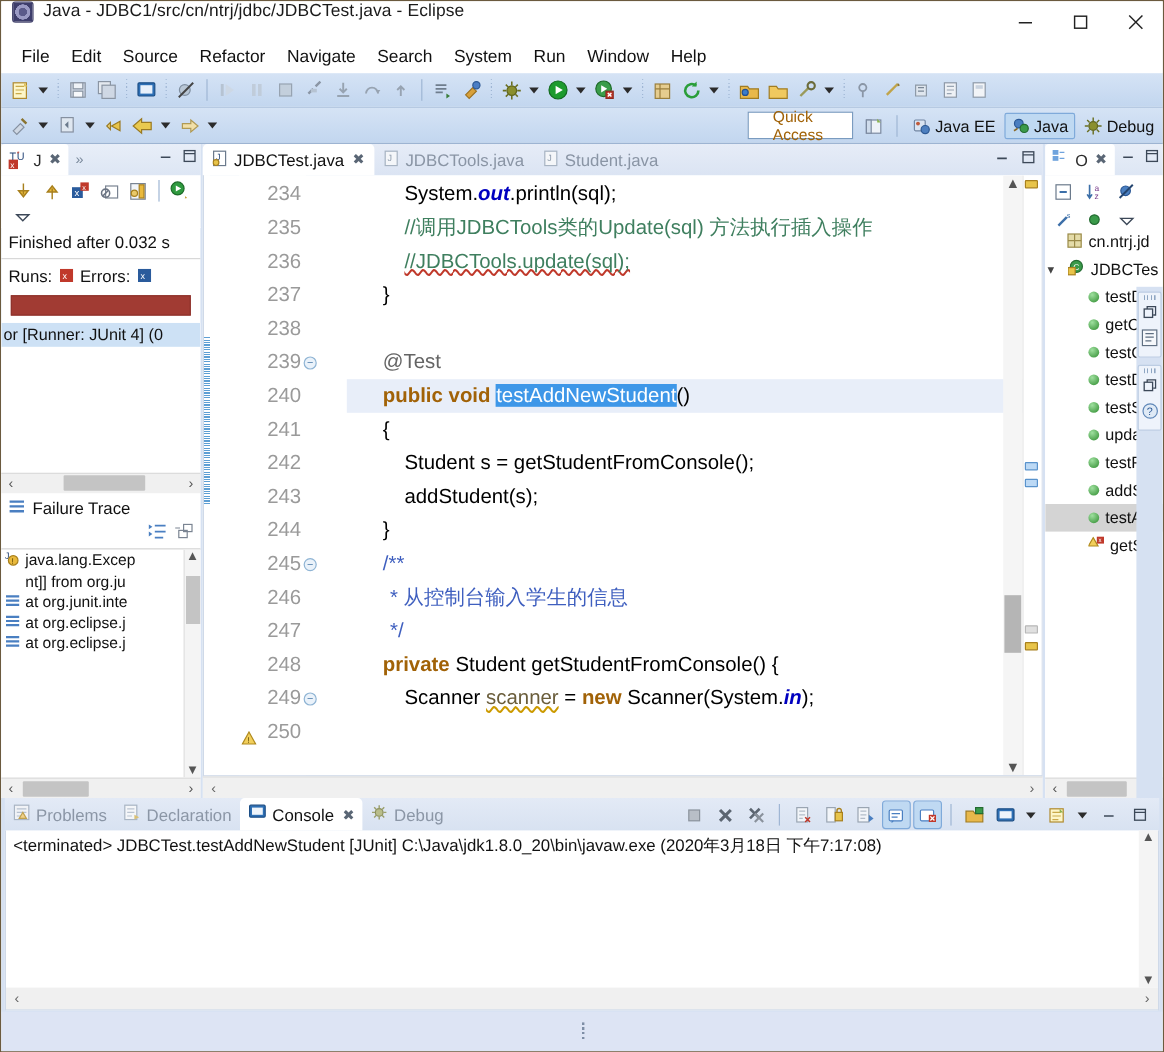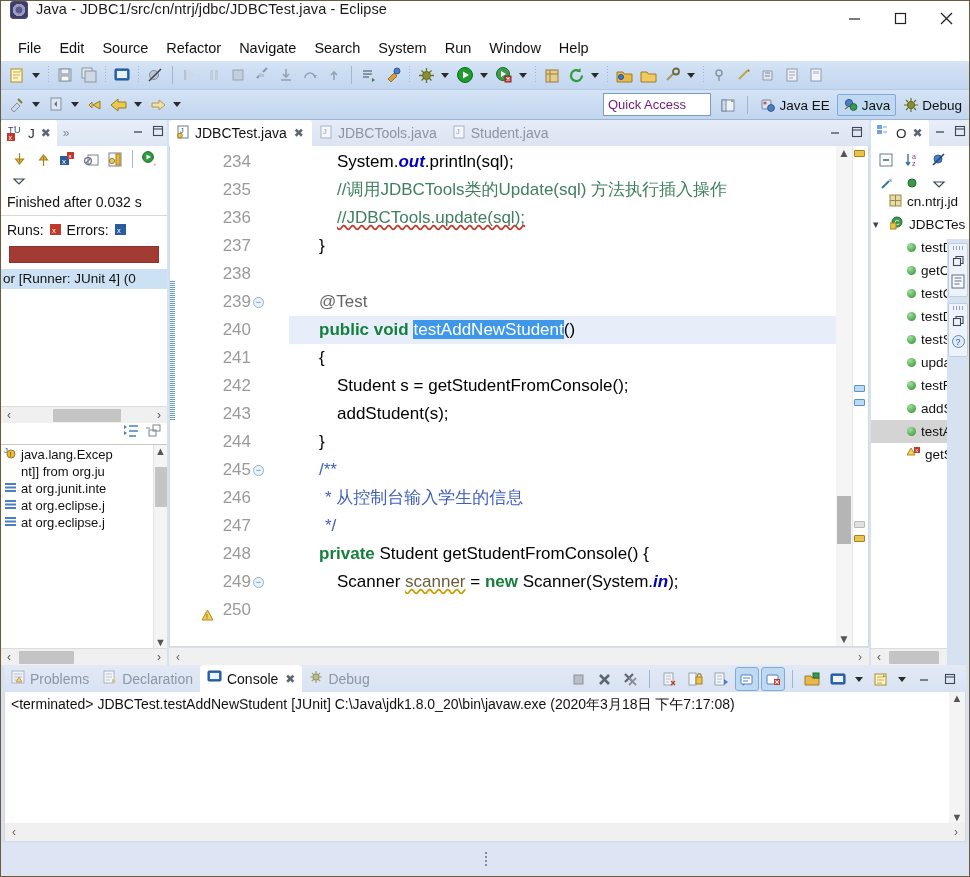--- a/index.html
+++ b/index.html
@@ -84,24 +84,24 @@
     content: ""; border-left: 4px solid transparent; border-right: 4px solid transparent;
     border-top: 5px solid #2b2b2b;
   }
   .tb-sep { width: 1px; height: 18px; margin: 0 4px;
     background: repeating-linear-gradient(#9fb6d4 0 1px, transparent 1px 3px); }
   .tb-sep-solid { width: 1px; height: 18px; margin: 0 5px; background: #9fb6d4; }
 
   
   .quick-access {
     position: absolute; right: 258px; top: 3px;
-    width: 108px; height: 23px;
+    width: 88px; height: 23px;
     background: #fff; border: 1px solid #7a9bc0;
-    font-size: 13px; color: #701a75;
-    display: flex; align-items: center; padding-left: 4px;
+    font-size: 13px; color: #a16207;
+    display: flex; align-items: center; padding-left: 20px;
   }
   .persp-area {
     position: absolute; right: 2px; top: 2px; height: 26px;
     display: flex; align-items: center; gap: 2px;
   }
   .persp-btn {
     display: flex; align-items: center; gap: 3px;
     padding: 2px 5px; font-size: 13.5px; color: #111;
     border-radius: 2px;
   }
@@ -258,21 +258,21 @@
   }
   .code {
     flex: 1 1 auto; position: relative; overflow: hidden;
     font-family: "Liberation Sans", sans-serif;
     font-size: 17px; padding-top: 2px;
     padding-left: 10px;
     white-space: nowrap;
   }
   .cline { height: 28px; line-height: 28px; color: #000; }
   .cline.hl { background: #e8eef9; }
-  .kw { color: #15803d; font-weight: bold; }
+  .kw { color: #a16207; font-weight: bold; }
   .cmt { color: #3f7f5f; }
   .jdoc { color: #3f5fbf; }
   .jdoc-b { color: #7f9fbf; font-weight: bold; }
   .ann { color: #646464; }
   .stat { color: #0000c0; font-style: italic; font-weight: bold; }
   .fld { color: #6a5d3b; }
   .sel { background: #3e97e8; color: #ffffff; }
   .squig { text-decoration: underline wavy #c0392b; text-decoration-skip-ink: none; }
   .squigy { text-decoration: underline wavy #cc9a00; text-decoration-skip-ink: none; }
   .ed-vscroll {
@@ -769,20 +769,28 @@
       <div class="junit-tree">
         <div class="junit-row">or [Runner: JUnit 4] (0</div>
       </div>
 
       <div class="hscroll">
         <span class="arrow">‹</span>
         <div class="thumb" style="left:52px; width:68px;"></div>
         <span class="arrow">›</span>
       </div>
 
+      <div class="failure-header">
+        <span>
+          <svg width="14" height="12" viewBox="0 0 14 12">
+              <path d="M1 2h12M1 6h12M1 10h12" stroke="#4a7fc1" stroke-width="2"></path>
+            </svg>
+        </span>
+        <span>Failure Trace</span>
+      </div>
       <div class="failure-tools">
         <span>
           <svg width="16" height="14" viewBox="0 0 16 14">
               <path d="M6 2h9M6 7h9M6 12h7" stroke="#4a7fc1" stroke-width="1.6"></path>
               <path d="M1 1l3 2-3 2z" fill="#4a7fc1"></path>
               <path d="M1 7l3 2-3 2z" fill="#4a7fc1"></path>
             </svg>
         </span>
         <span>
           <svg width="16" height="14" viewBox="0 0 16 14">

